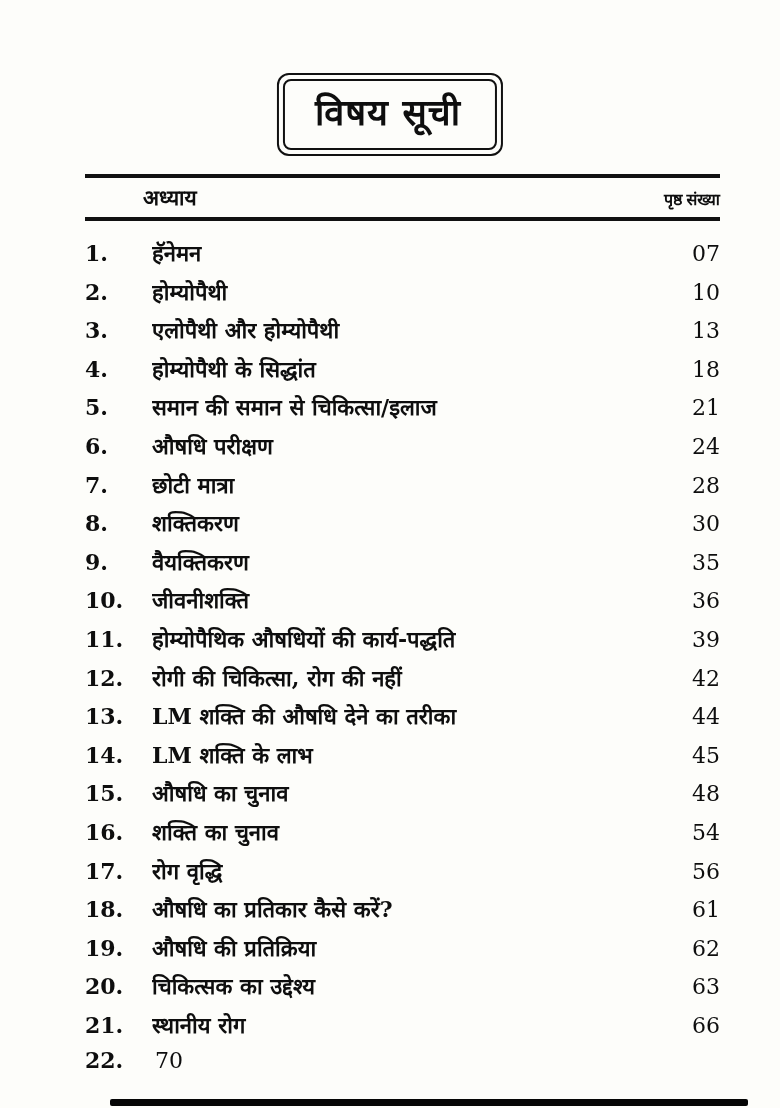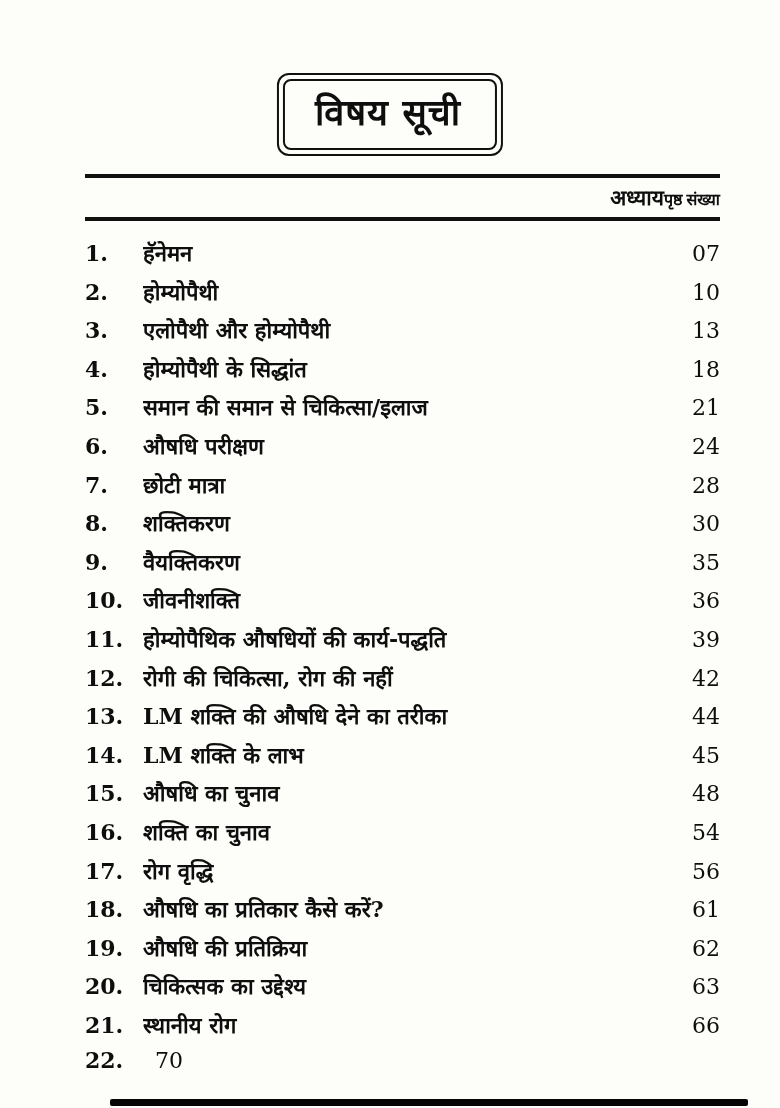--- a/index.html
+++ b/index.html
@@ -48,21 +48,21 @@
     left: 85px;
     right: 60px;
     top: 174px;
   }
   .rule {
     height: 4px;
     background: #111;
   }
   .header-row {
     display: flex;
-    justify-content: flex-end;
+    justify-content: space-between;
     align-items: baseline;
     padding: 5px 0 6px 0;
   }
   .header-chapter {
     margin-left: 58px;
     font-size: 21px;
     font-weight: 700;
   }
   .header-page {
     font-size: 16px;
@@ -82,20 +82,21 @@
   .num {
     width: 58px;
     font-weight: 700;
   }
   .entry-title {
     flex: 1;
     font-weight: 600;
     padding-right: 12px;
     white-space: nowrap;
     overflow: hidden;
+    margin-left: 9px;
   }
   .pg {
     font-weight: 400;
     text-align: right;
     min-width: 40px;
   }
 
   
   .bottom-line {
     position: absolute;

